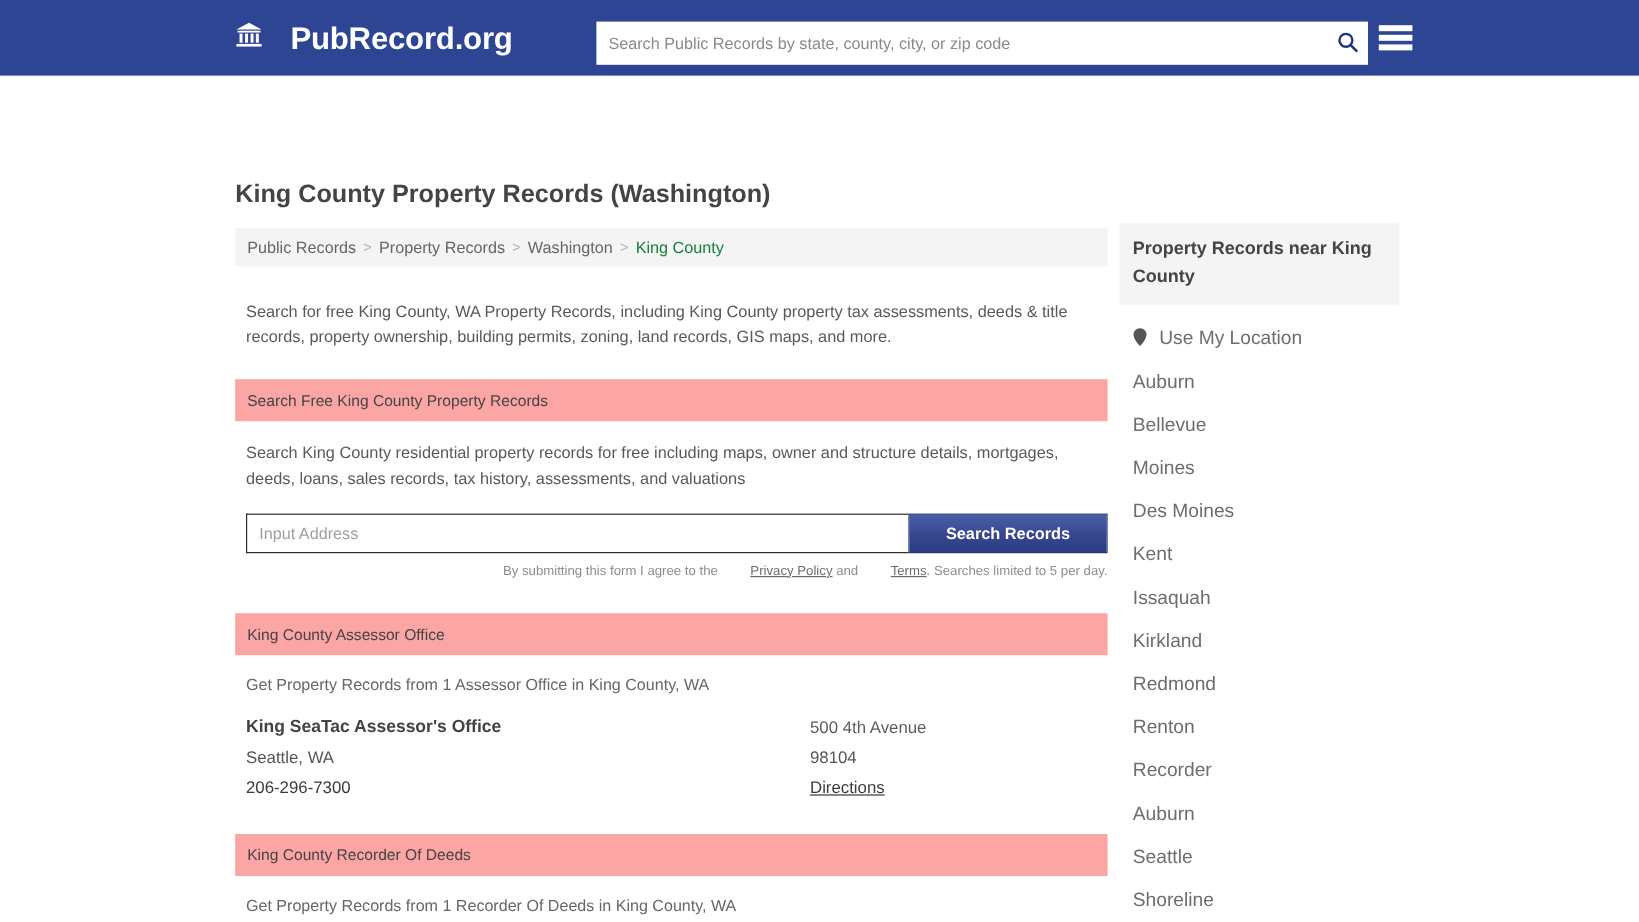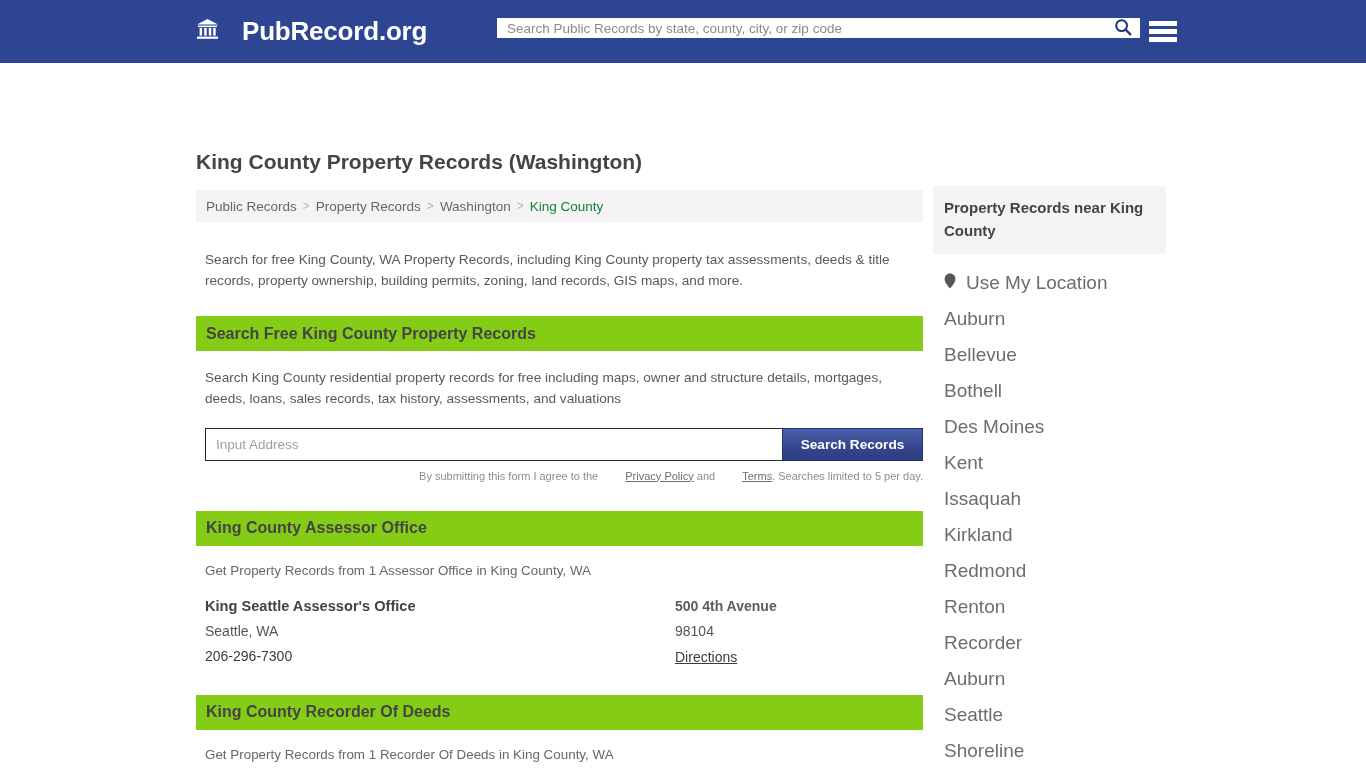--- a/index.html
+++ b/index.html
@@ -37,21 +37,21 @@
     letter-spacing: -0.2px;
     line-height: 1;
     white-space: nowrap;
   }
 
   .header-search {
     position: absolute;
     left: 497px;
     top: 18px;
     width: 643px;
-    height: 20px;
+    height: 36px;
     background: #ffffff;
     display: flex;
     align-items: center;
   }
   .header-search input {
     flex: 1;
     border: none;
     outline: none;
     height: 26px;
     padding: 0 10px;
@@ -147,27 +147,27 @@
     margin-top: 28px;
     padding: 0 9px;
     font-size: 13.6px;
     line-height: 1.52;
     color: #595959;
     width: 718px;
   }
 
   
   .section-head {
-    background: #84cc16;
+    background: #fca5a5;
     height: 35px;
     display: flex;
     align-items: center;
     padding: 0 10px;
-    font-size: 16px;
-    font-weight: bold;
+    font-size: 13px;
+    font-weight: normal;
     color: #444444;
   }
   .section-body {
     padding: 0 9px;
   }
 
   .search-block { margin-top: 25px; }
   .search-desc {
     margin-top: 17px;
     font-size: 13.6px;
@@ -188,21 +188,21 @@
     border: 1px solid #2b2b2b;
     border-right: none;
     padding: 0 10px;
     font-family: "Liberation Sans", sans-serif;
     font-size: 13.5px;
     color: #ec4899;
     outline: none;
   }
   .search-form input::placeholder { color: #a0a0a0; }
   .search-submit {
-    width: 141px;
+    width: 166px;
     height: 33px;
     border: 1px solid #223272;
     background: linear-gradient(to bottom, #4a5fa8 0%, #36478f 55%, #2c3c81 100%);
     color: #ffffff;
     font-family: "Liberation Sans", sans-serif;
     font-size: 13.6px;
     font-weight: bold;
     cursor: pointer;
     text-align: center;
   }
@@ -240,21 +240,21 @@
     font-size: 14.6px;
     font-weight: bold;
     color: #434343;
     margin-bottom: 9px;
   }
   .office-line {
     font-size: 14px;
     color: #555555;
     margin-bottom: 9px;
   }
-  .office-line.addr1 { color: #5d5d5d; font-weight: bold; }
+  .office-line.addr1 { color: #5d5d5d; }
   .office-phone {
     font-size: 14px;
     color: #3b3b3b;
   }
   .directions-link {
     font-size: 14px;
     color: #3b3b3b;
     text-decoration: underline;
     cursor: pointer;
   }
@@ -273,21 +273,21 @@
     list-style: none;
     margin-top: 11px;
   }
   .side-list li {
     height: 36px;
     display: flex;
     align-items: center;
     padding-left: 11px;
   }
   .side-list li a {
-    font-size: 19px;
+    font-size: 16px;
     color: #6d6d6d;
     text-decoration: none;
     cursor: pointer;
   }
   .locate-row { gap: 10px; }
   .pin-icon { display: block; flex: 0 0 auto; }
 </style>
 </head>
 <body>
 
@@ -357,21 +357,21 @@
 
         <p class="disclaimer"><span>By submitting this form I agree to the </span><a>Privacy Policy</a><span> and </span><a>Terms</a><span>. Searches limited to 5 per day.</span></p>
       </div>
     </section>
 
     <section class="office-block">
       <div class="section-head">King County Assessor Office</div>
       <p class="office-sub">Get Property Records from 1 Assessor Office in King County, WA</p>
       <div class="office-card">
         <div class="office-left">
-          <div class="office-name">King Seattle Assessor's Office</div>
+          <div class="office-name">King SeaTac Assessor's Office</div>
           <div class="office-line">Seattle, WA</div>
           <div class="office-phone">206-296-7300</div>
         </div>
         <div class="office-right">
           <div class="office-line addr1">500 4th Avenue</div>
           <div class="office-line">98104</div>
           <a class="directions-link">Directions</a>
         </div>
       </div>
     </section>
@@ -395,21 +395,21 @@
         </span>
         <a>Use My Location</a>
       </li>
       <li>
           <a>Auburn</a>
         </li>
       <li>
           <a>Bellevue</a>
         </li>
       <li>
-          <a>Bothell</a>
+          <a>Moines</a>
         </li>
       <li>
           <a>Des Moines</a>
         </li>
       <li>
           <a>Kent</a>
         </li>
       <li>
           <a>Issaquah</a>
         </li>

